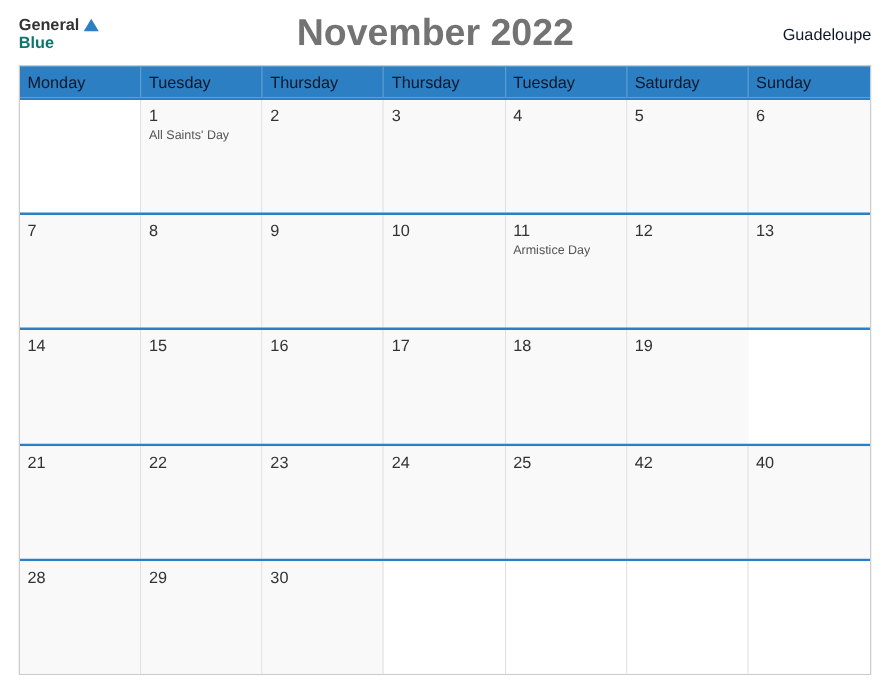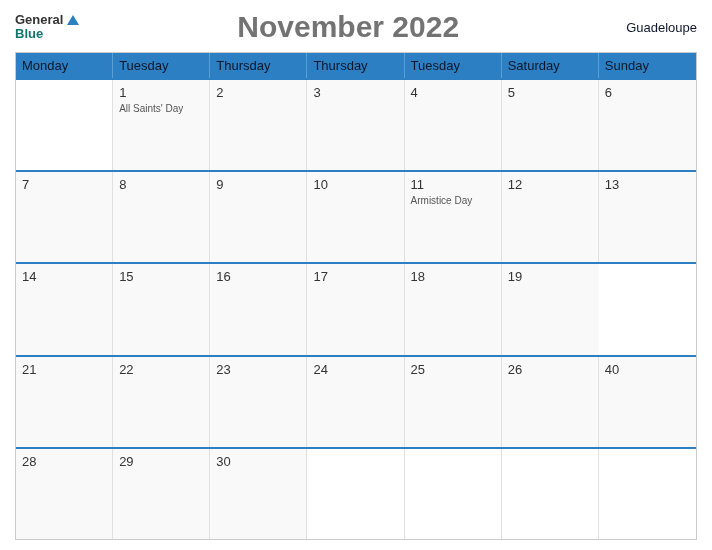--- a/index.html
+++ b/index.html
@@ -226,21 +226,21 @@
           <div class="cell">
             <span class="cell-number">23</span>
           </div>
           <div class="cell">
             <span class="cell-number">24</span>
           </div>
           <div class="cell">
             <span class="cell-number">25</span>
           </div>
           <div class="cell">
-            <span class="cell-number">26</span>
+            <span class="cell-number">42</span>
           </div>
           <div class="cell">
             <span class="cell-number">40</span>
           </div>
         </div>
         <div class="week-row">
           <div class="cell">
             <span class="cell-number">28</span>
           </div>
           <div class="cell">

